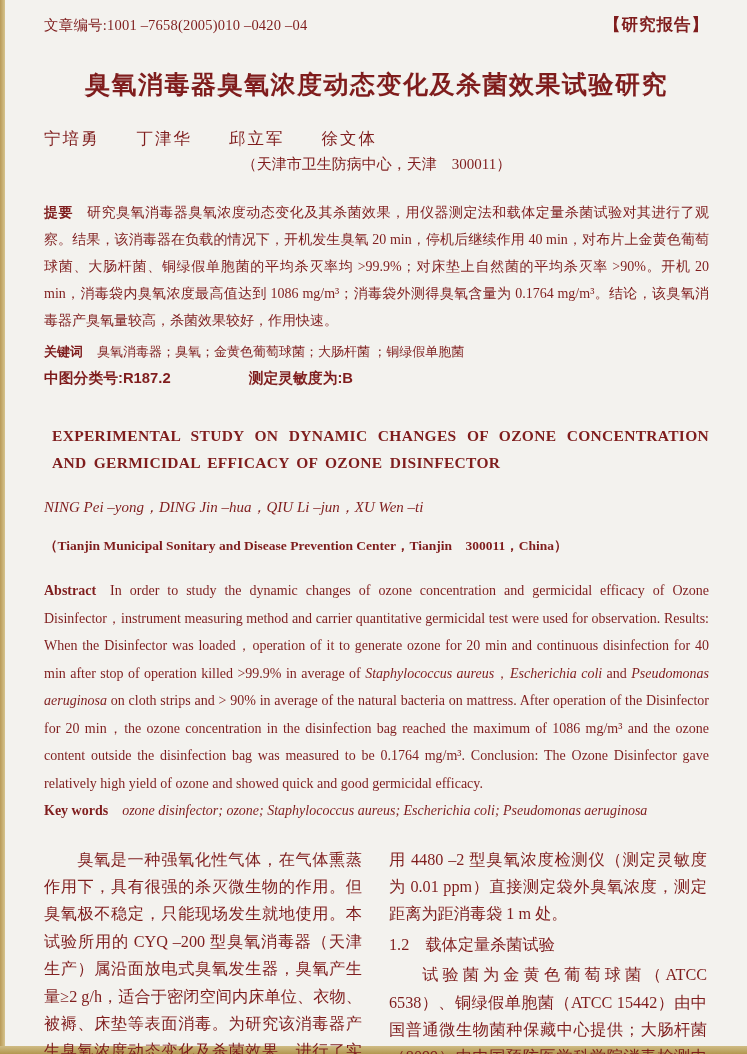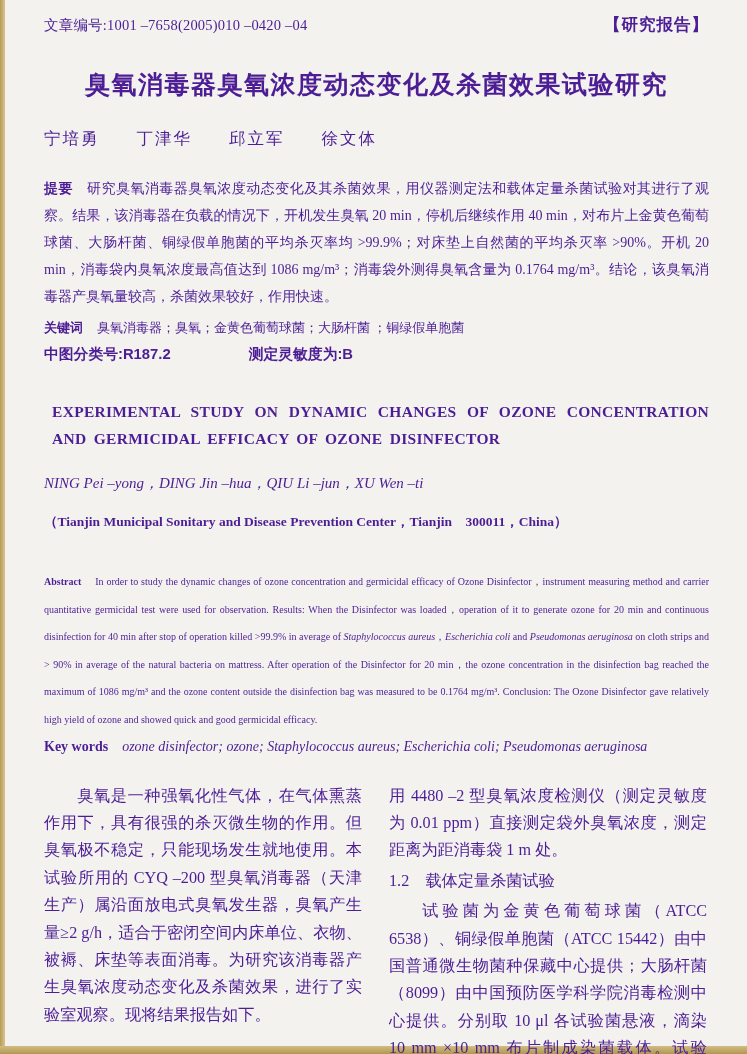--- a/index.html
+++ b/index.html
@@ -3,21 +3,21 @@
 <meta charset="utf-8">
 <style>
   html,body{margin:0;padding:0;background:#6b6b6b;}
   .page{
     position:relative;
     width:747px;height:1054px;
     margin:0 auto;
     background:#f3f2ee;
     overflow:hidden;
     font-family:"Liberation Serif","DejaVu Serif",serif;
-    color:#4c1d95;
+    color:#7f1d1d;
     box-sizing:border-box;
   }
   .edge-left{position:absolute;left:0;top:0;width:5px;height:100%;
     background:linear-gradient(to right,#b89a58,#d6c48d);}
   .edge-bottom{position:absolute;left:0;bottom:0;width:100%;height:8px;
     background:linear-gradient(to bottom,#cfbc85,#b29750);}
   .content{position:relative;padding:14px 38px 0 44px;}
 
   .hdr{display:flex;justify-content:space-between;align-items:baseline;}
   .article-no{font-size:14.5px;letter-spacing:.2px;}
@@ -32,21 +32,21 @@
   .lbl{font-weight:bold;font-family:"Liberation Sans","DejaVu Sans",sans-serif;margin-right:14px;}
   .zh-kw{font-size:13px;line-height:27px;margin-top:4px;}
   .zh-clc{font-size:14.8px;line-height:27px;font-weight:bold;
     font-family:"Liberation Sans","DejaVu Sans",sans-serif;}
   .zh-clc .gap{display:inline-block;width:78px;}
 
   .en-title{margin-top:30px;font-size:15.5px;font-weight:bold;line-height:27px;
     letter-spacing:.3px;word-spacing:3px;text-align:justify;margin-left:8px;}
   .en-authors{margin-top:22px;font-size:15px;font-style:italic;}
   .en-affil{margin-top:20px;font-size:13.5px;font-weight:bold;}
-  .en-abs{margin-top:37px;font-size:10px;line-height:27.5px;text-align:justify;}
+  .en-abs{margin-top:22px;font-size:14px;line-height:27.5px;text-align:justify;}
   .en-abs .lbl,.en-kw .lbl{font-family:"Liberation Serif","DejaVu Serif",serif;}
   .en-kw{font-size:14px;line-height:27.5px;}
   .it{font-style:italic;}
 
   .cols{display:flex;gap:27px;margin-top:22px;}
   .col{width:318px;font-size:16.2px;line-height:27.4px;text-align:justify;}
   .col p{margin:0;}
   .col p.indent{text-indent:2.05em;}
   .col .h2{margin:3px 0 3px 0;}
 </style>
@@ -59,20 +59,21 @@
 
   <div class="content">
 
     <div class="hdr">
       <span class="article-no">文章编号:1001 –7658(2005)010 –0420 –04</span>
       <span class="report-tag">【研究报告】</span>
     </div>
 
     <div class="zh-title">臭氧消毒器臭氧浓度动态变化及杀菌效果试验研究</div>
     <div class="zh-authors">宁培勇　　丁津华　　邱立军　　徐文体</div>
+    <div class="zh-affil">（天津市卫生防病中心，天津　300011）</div>
 
     <div class="zh-abs">
       <span class="lbl">提要</span><span>研究臭氧消毒器臭氧浓度动态变化及其杀菌效果，用仪器测定法和载体定量杀菌试验对其进行了观察。结果，该消毒器在负载的情况下，开机发生臭氧 20 min，停机后继续作用 40 min，对布片上金黄色葡萄球菌、大肠杆菌、铜绿假单胞菌的平均杀灭率均 &gt;99.9%；对床垫上自然菌的平均杀灭率 &gt;90%。开机 20 min，消毒袋内臭氧浓度最高值达到 1086 mg/m³；消毒袋外测得臭氧含量为 0.1764 mg/m³。结论，该臭氧消毒器产臭氧量较高，杀菌效果较好，作用快速。</span>
     </div>
 
     <div class="zh-kw">
       <span class="lbl">关键词</span><span>臭氧消毒器；臭氧；金黄色葡萄球菌；大肠杆菌 ；铜绿假单胞菌</span>
     </div>
 
     <div class="zh-clc">

